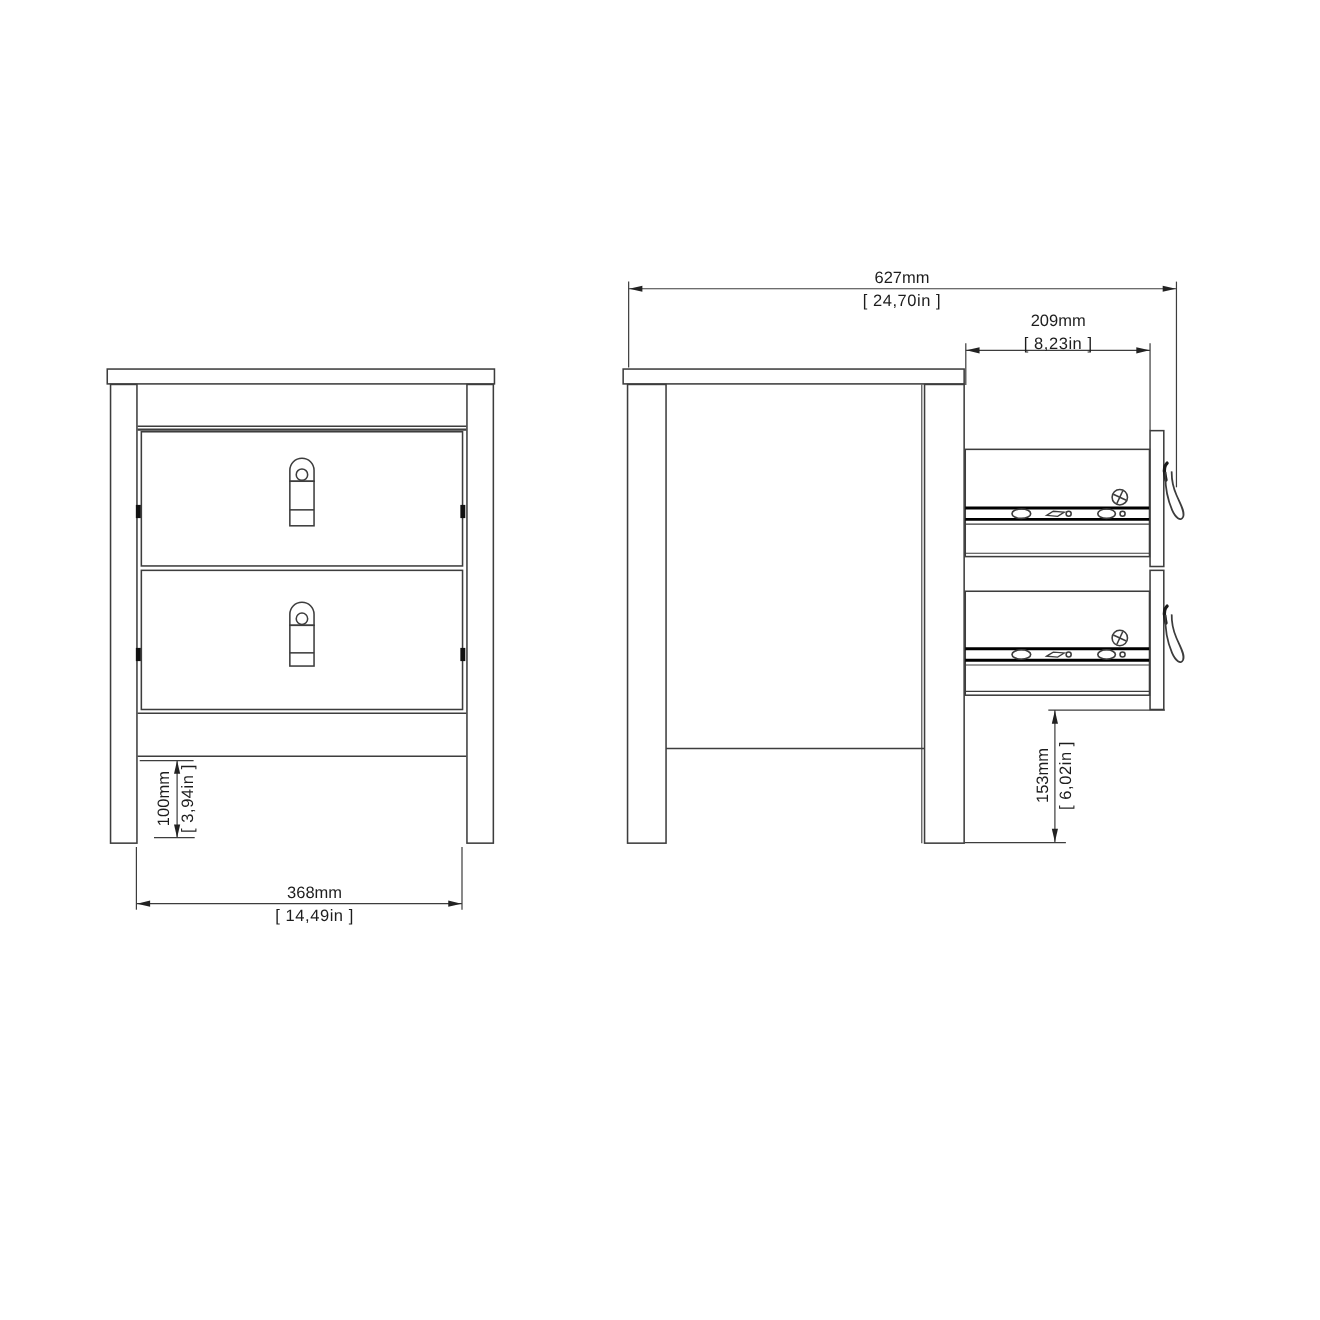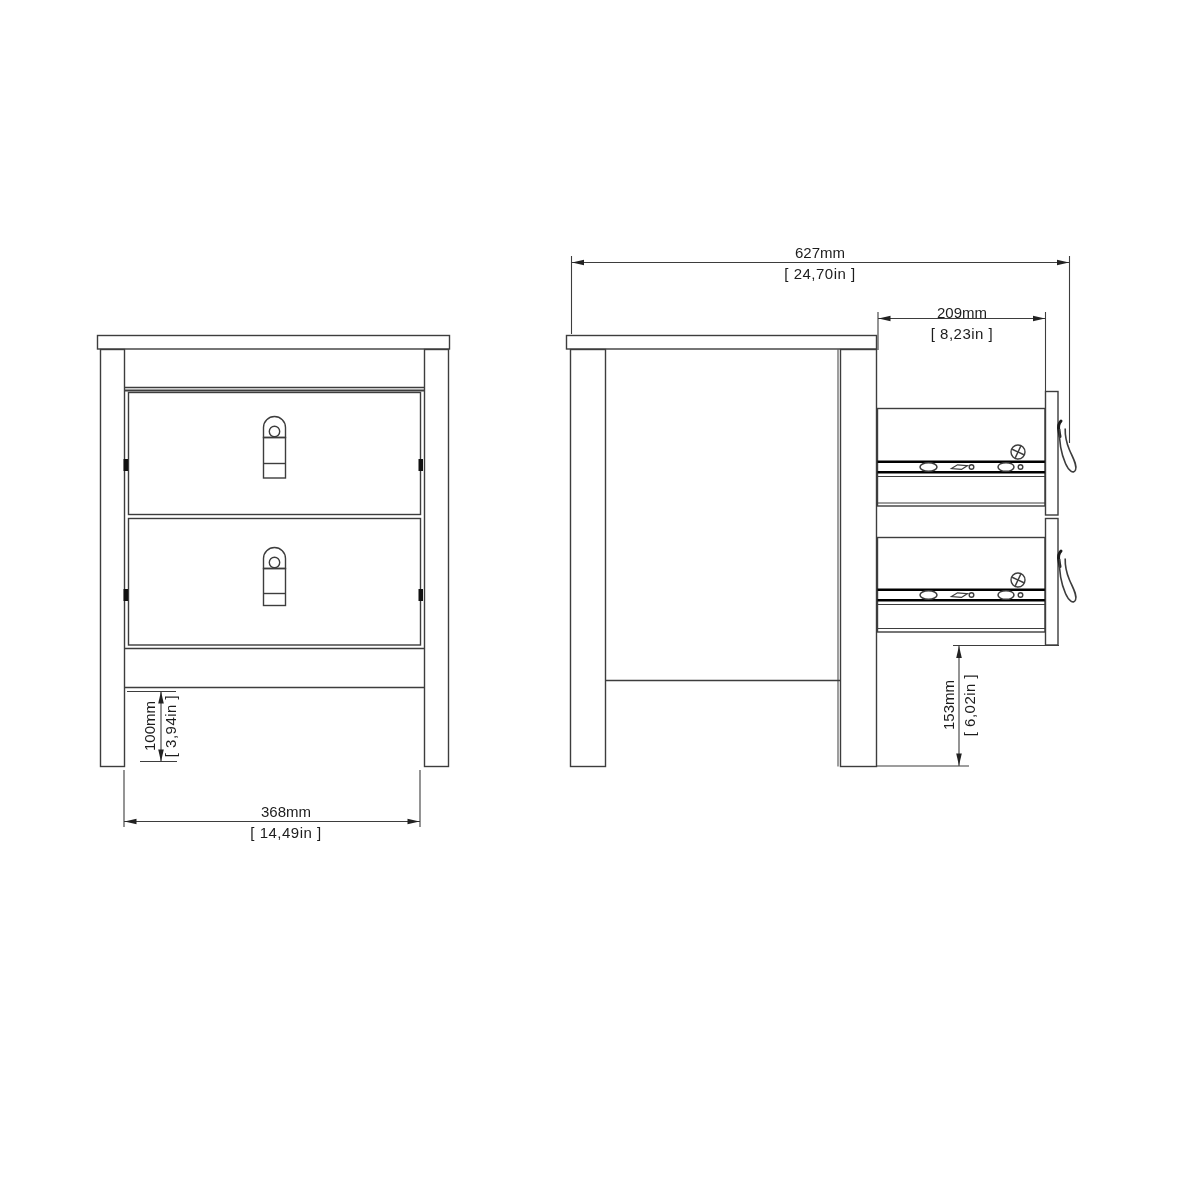--- a/index.html
+++ b/index.html
@@ -176,21 +176,21 @@
       </g>
     </g>
   </g>
 </svg>
 
 <div class="dim-label" style="left:820px; top:263px;">
   <span class="mm-val">627mm</span>
   <span class="in-val">[ 24,70in ]</span>
 </div>
 
-<div class="dim-label" style="left:962px; top:323px;">
+<div class="dim-label" style="left:962px; top:302px;">
   <span class="mm-val">209mm</span>
   <span class="in-val">[ 8,23in ]</span>
 </div>
 
 <div class="dim-label" style="left:286px; top:822px;">
   <span class="mm-val">368mm</span>
   <span class="in-val">[ 14,49in ]</span>
 </div>
 
 <div class="dim-label vert" style="left:160px; top:726px;">

